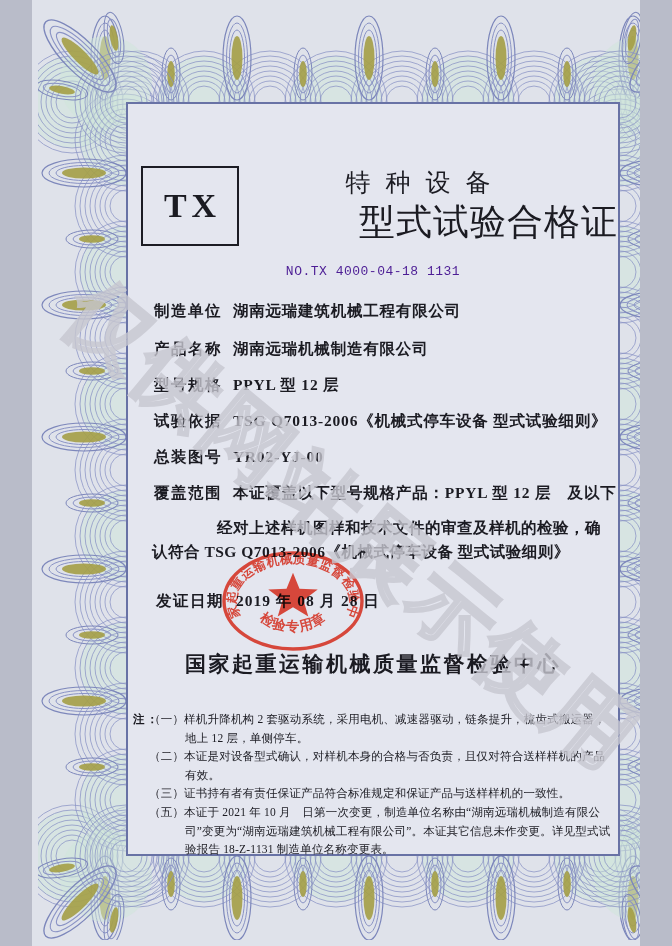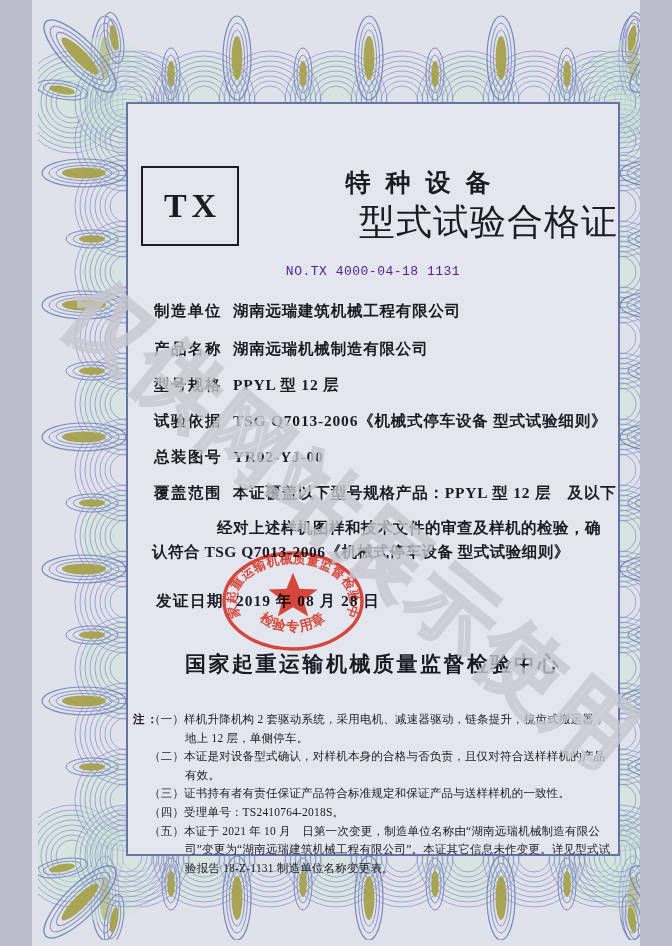--- a/index.html
+++ b/index.html
@@ -23,21 +23,21 @@
     position:absolute;left:94px;top:102px;width:490px;height:750px;
     border:2px solid #6872a5;z-index:10;background:transparent;
   }
   .tx-box{
     position:absolute;left:13px;top:62px;width:94px;height:76px;
     border:2.5px solid #1c1c24;display:flex;align-items:center;justify-content:center;
   }
   .tx-box span{font-size:34px;font-weight:700;letter-spacing:5px;padding-left:5px;}
   .category{
     position:absolute;left:90px;right:0;top:62px;text-align:center;
-    font-size:25px;font-weight:700;letter-spacing:15px;text-indent:15px;
+    font-size:25px;font-weight:400;letter-spacing:15px;text-indent:15px;
   }
   .main-title{
     position:absolute;left:90px;right:0;top:94px;text-align:right;
     font-size:36px;font-weight:400;letter-spacing:1px;
   }
   .cert-no{
     position:absolute;left:0;right:0;top:160px;text-align:center;
     font-family:"Liberation Mono","DejaVu Sans Mono",monospace;
     font-size:13px;letter-spacing:.5px;color:#4c1d95;
   }
@@ -338,21 +338,20 @@
     </svg>
 
     <div class="authority">国家起重运输机械质量监督检验中心</div>
 
     <div class="notes">
       <span class="nlabel">注：</span>
       <div class="nitems">
         <div class="nitem"><span>（一）</span><span>样机升降机构 2 套驱动系统，采用电机、减速器驱动，链条提升，梳齿式搬运器，地上 12 层，单侧停车。</span></div>
         <div class="nitem"><span>（二）</span><span>本证是对设备型式确认，对样机本身的合格与否负责，且仅对符合送样样机的产品有效。</span></div>
         <div class="nitem"><span>（三）</span><span>证书持有者有责任保证产品符合标准规定和保证产品与送样样机的一致性。</span></div>
-        <div class="nitem"><span>（四）</span><span>受理单号：TS2410764-2018S。</span></div>
         <div class="nitem"><span>（五）</span><span>本证于 2021 年 10 月　日第一次变更，制造单位名称由“湖南远瑞机械制造有限公司”变更为“湖南远瑞建筑机械工程有限公司”。本证其它信息未作变更。详见型式试验报告 18-Z-1131 制造单位名称变更表。</span></div>
       </div>
     </div>
 
   </div>
 
   <div class="watermark">仅供网站展示使用</div>
 
 </div>
 

